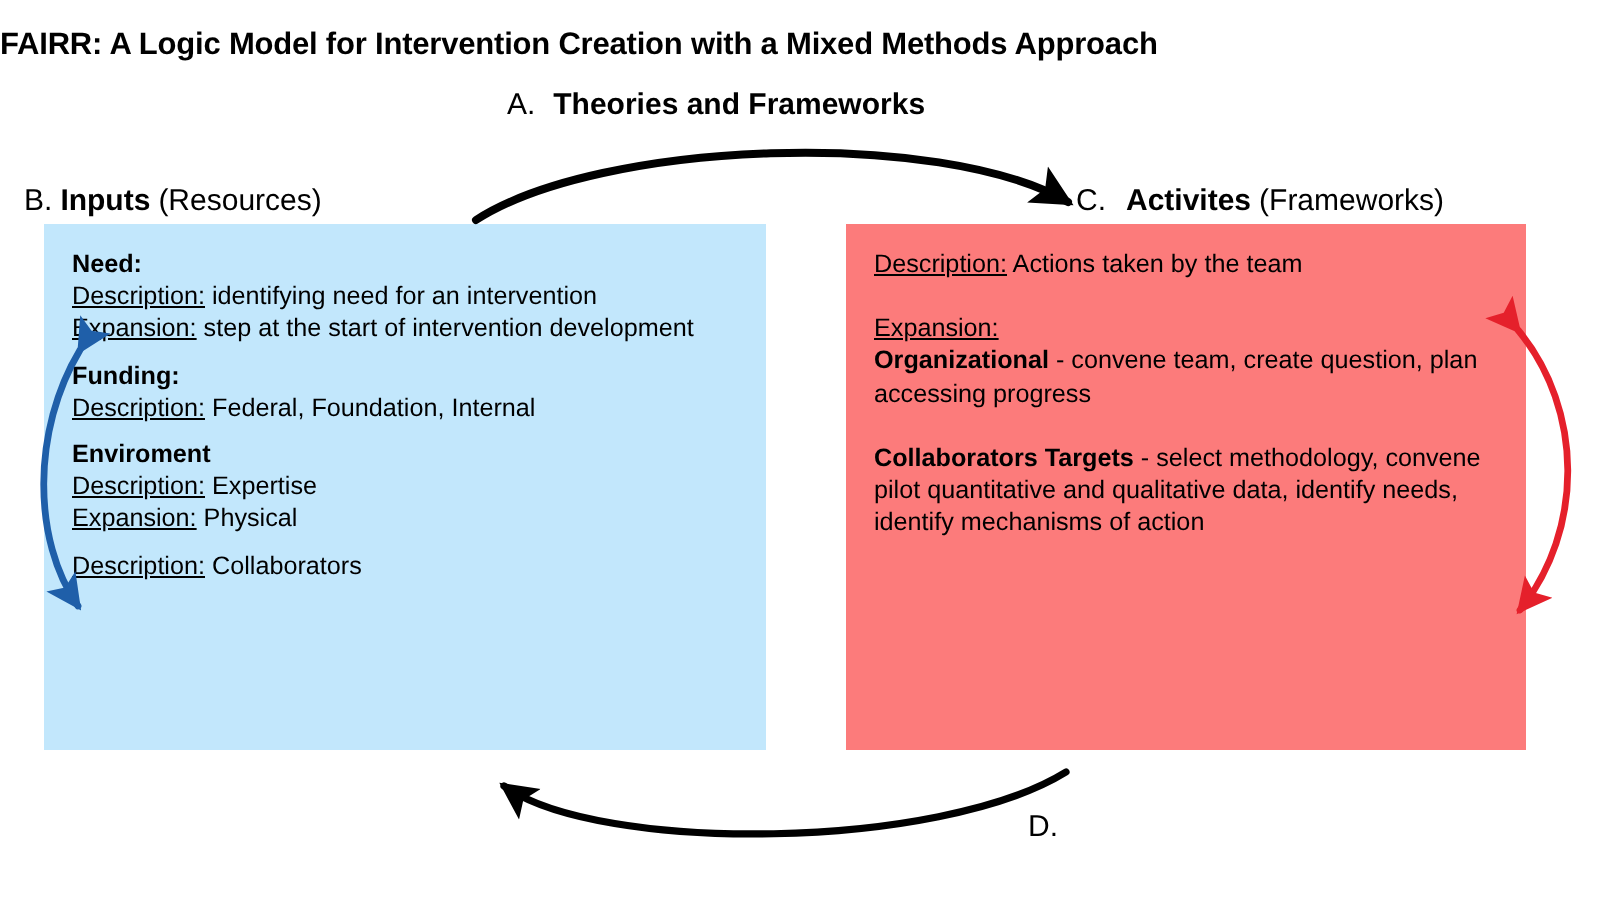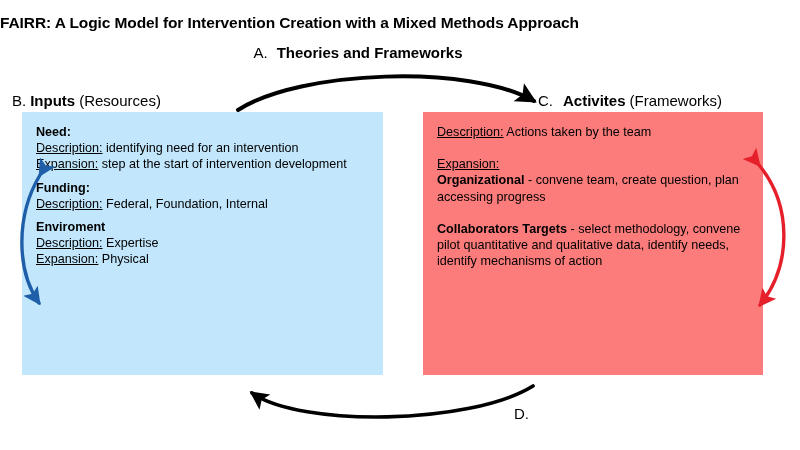--- a/index.html
+++ b/index.html
@@ -150,20 +150,21 @@
       <span class="row"><span class="lbl">Description:</span><span> Federal, Foundation, Internal</span></span>
     </div>
 
     <div class="grp">
       <span class="ttl">Enviroment</span>
       <span class="row"><span class="lbl">Description:</span><span> Expertise</span></span>
       <span class="row"><span class="lbl">Expansion:</span><span> Physical</span></span>
     </div>
 
     <div class="grp">
+      <span class="row"><span class="lbl">Description:</span><span> Collaborators</span></span>
     </div>
 
   </div>
 
   <div class="panel" id="activities-box">
 
     <span class="blockline"><span class="lbl">Description:</span><span> Actions taken by the team</span></span>
 
     <div class="spacer"></div>
 

